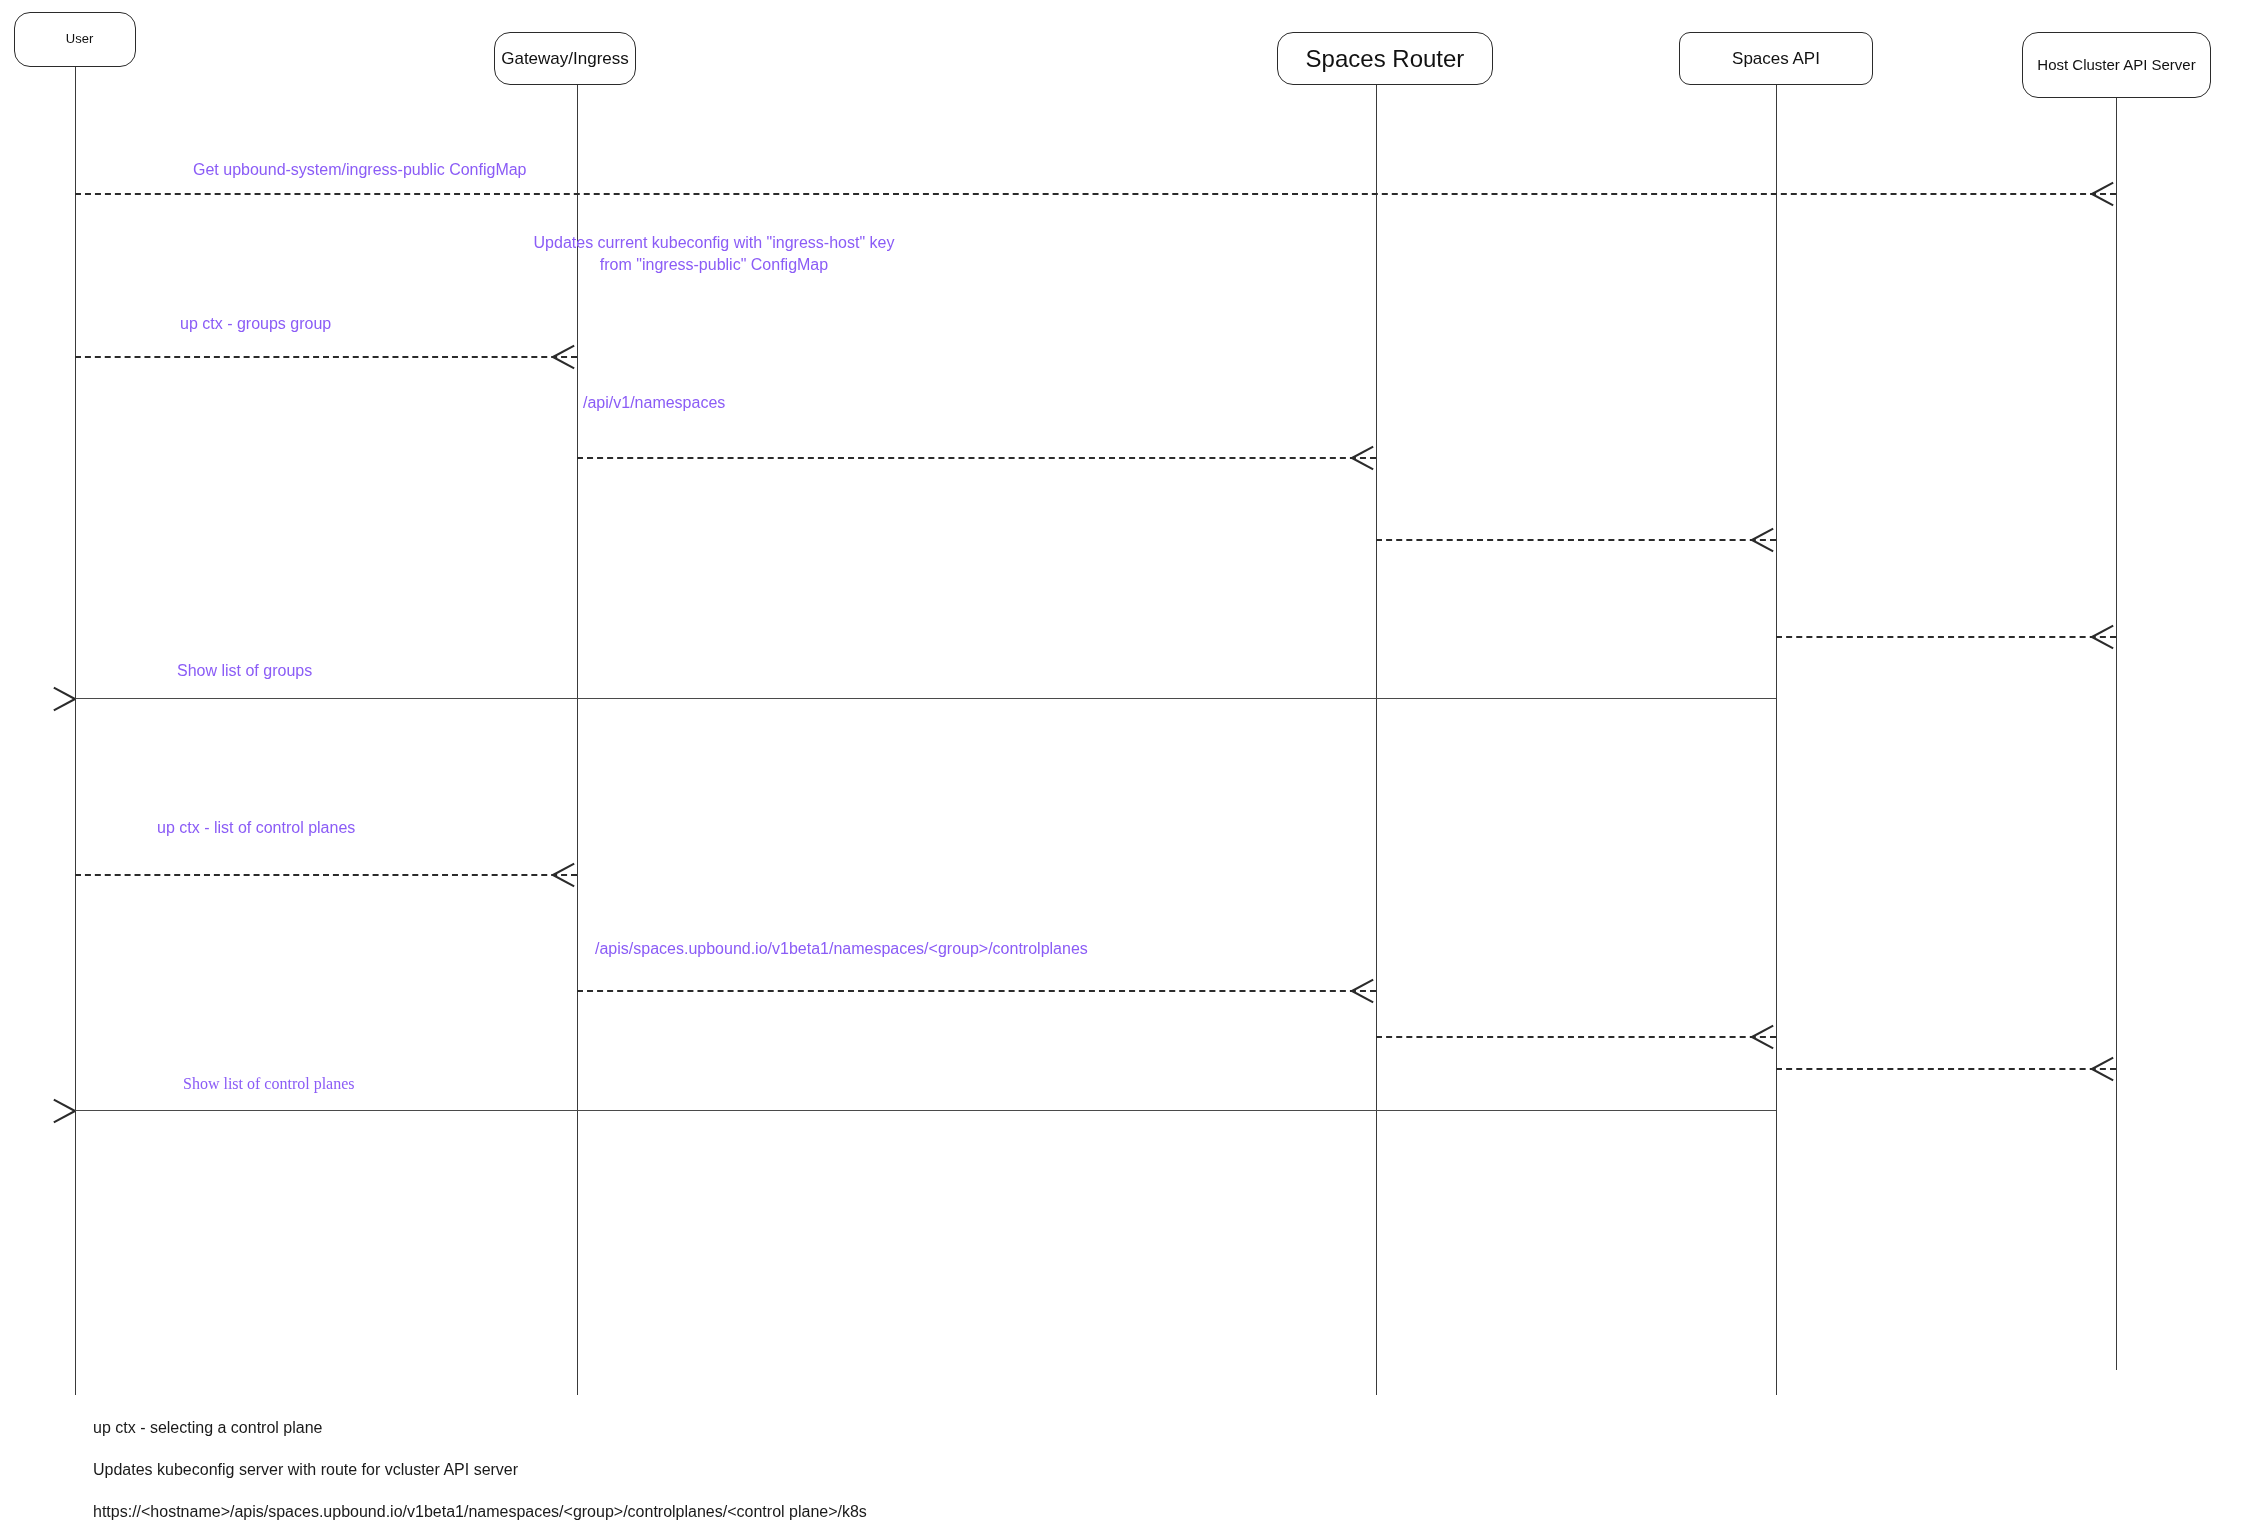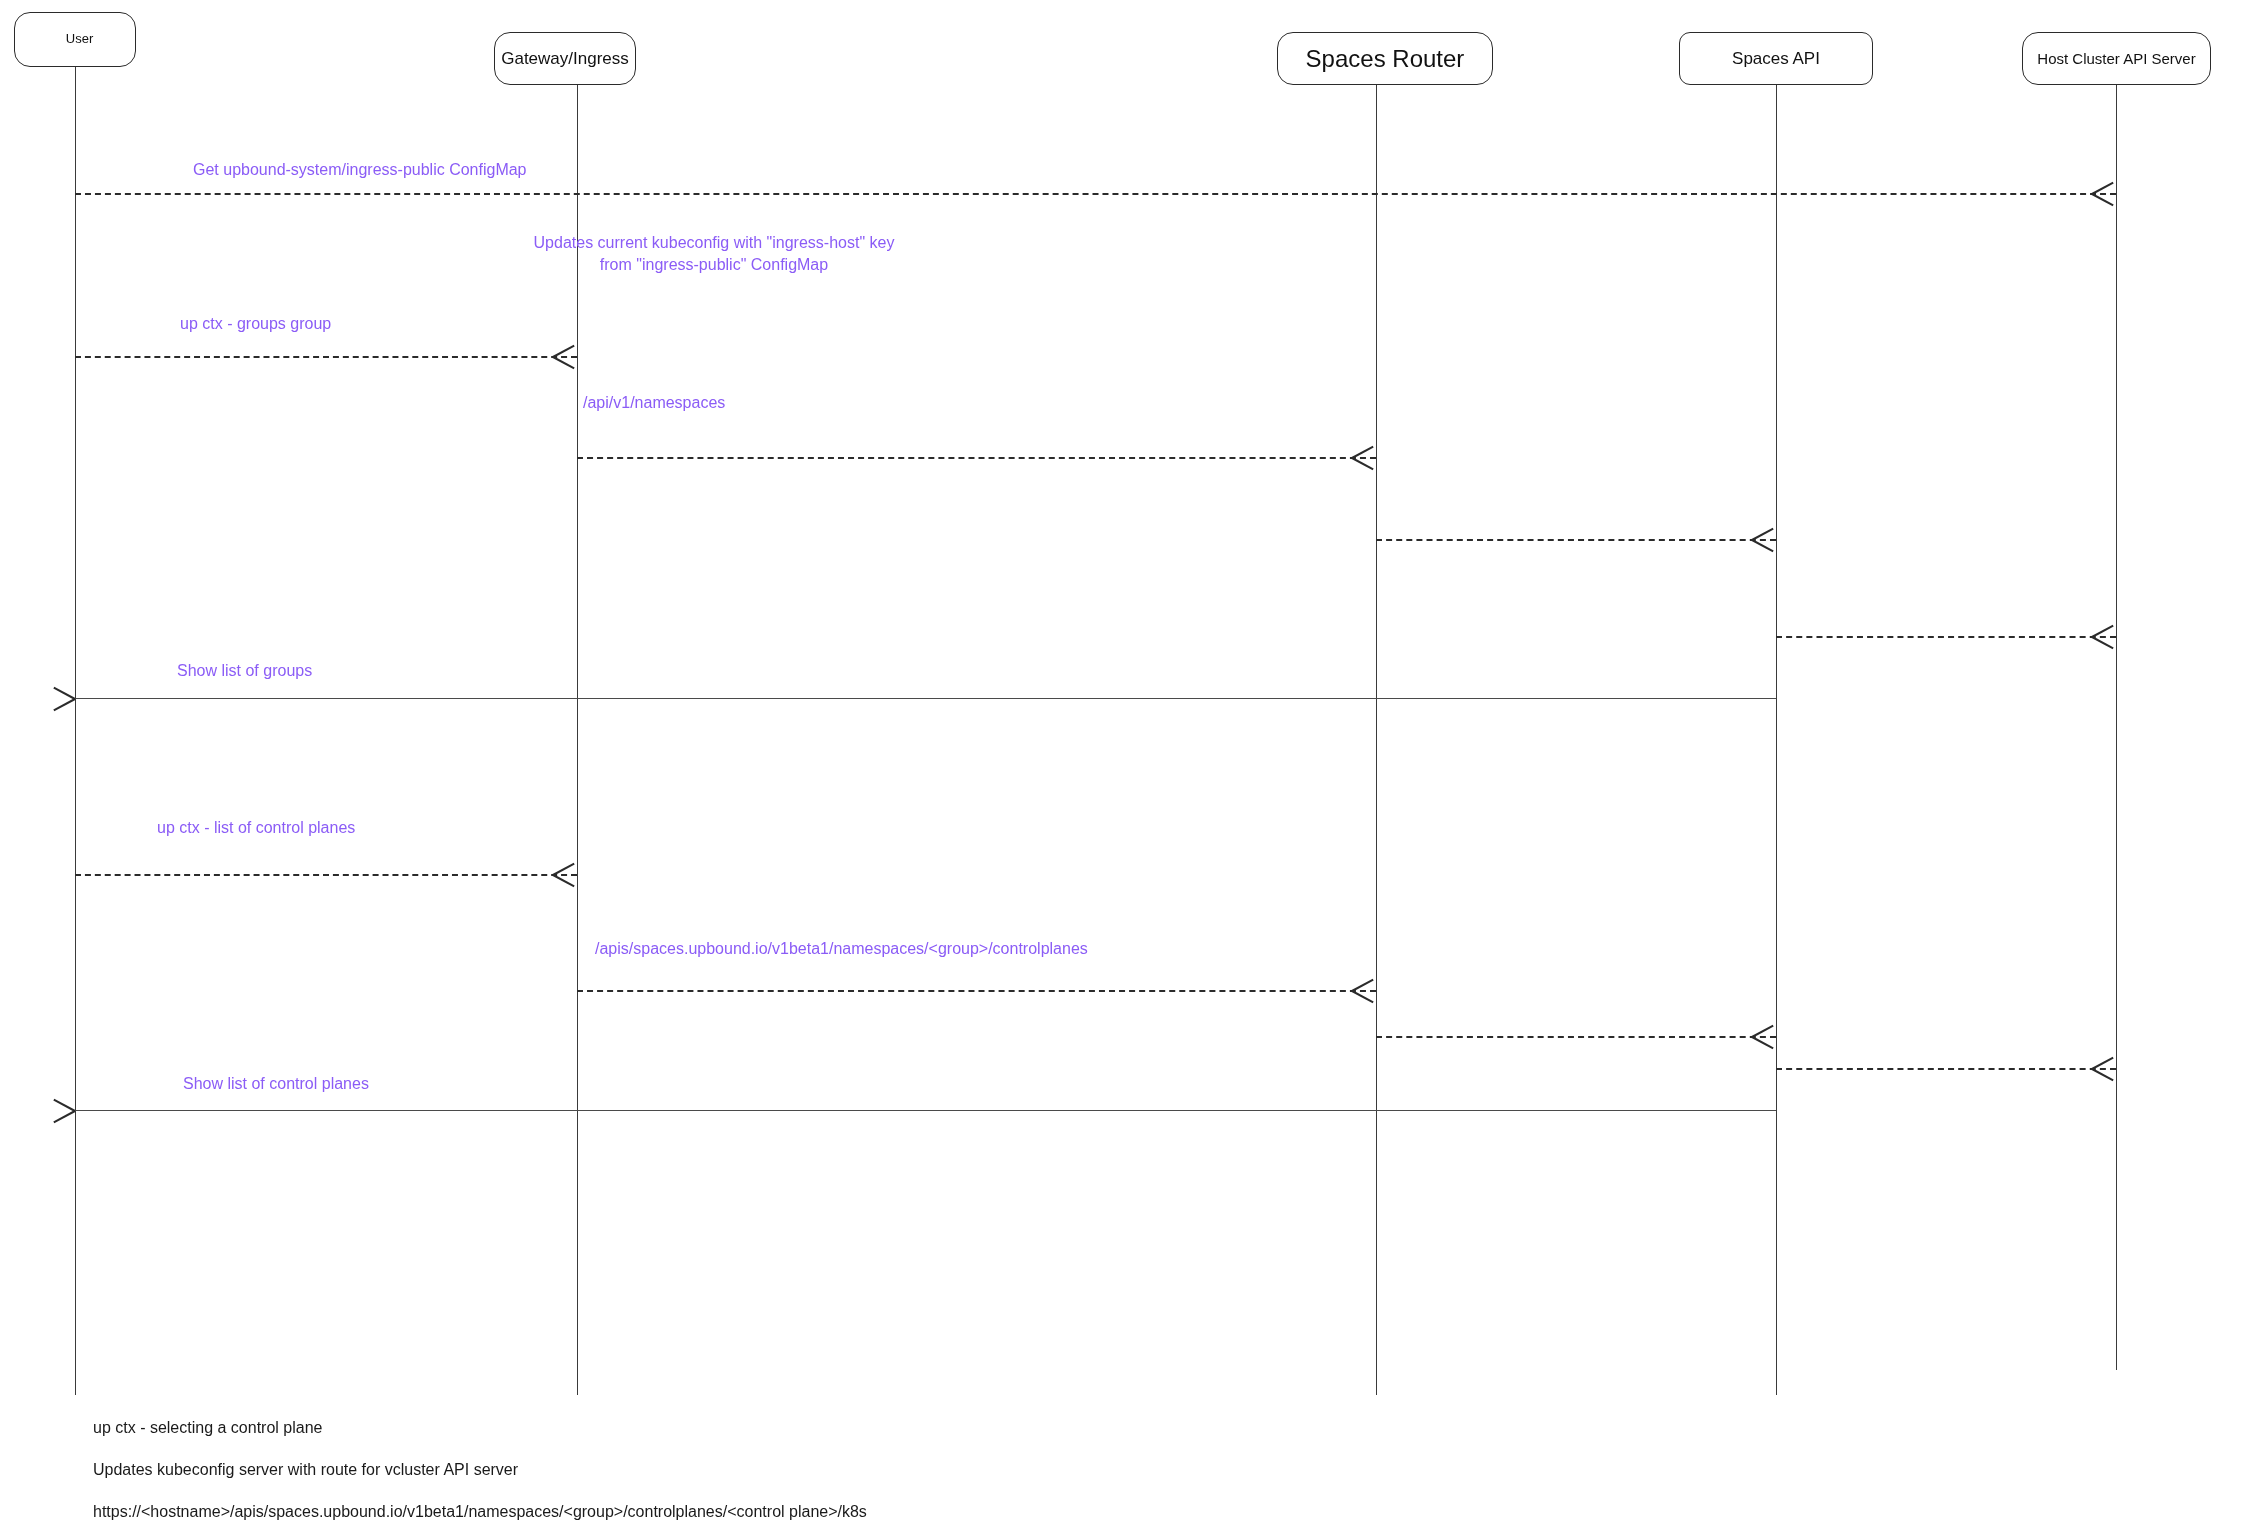--- a/index.html
+++ b/index.html
@@ -204,36 +204,36 @@
           <i class="b"></i>
         </span>
       </div>
       <div class="msg solid" style="left: 75px; top: 1110px; width: 1701px;">
         <div class="line"></div>
         <span class="head left">
           <i class="a"></i>
           <i class="b"></i>
         </span>
       </div>
-      <div class="msg-label" style="top: 1073px; left: 183px;">Show list of control planes</div>
+      <div class="msg-label" style="top: 1073px; left: 183px; font-family: Liberation Serif, serif;">Show list of control planes</div>
     </div>
   <div id="participants-layer">
       <div class="participant" style="left: 14px; top: 12px; width: 122px; height: 55px; font-size: 13px; padding-left: 19px;">
         <span>User</span>
       </div>
       <div class="participant" style="left: 494px; top: 32px; width: 142px; height: 53px; font-size: 17px;">
         <span>Gateway/Ingress</span>
       </div>
       <div class="participant" style="left: 1277px; top: 32px; width: 216px; height: 53px; font-size: 24px;">
         <span>Spaces Router</span>
       </div>
       <div class="participant" style="left: 1679px; top: 32px; width: 194px; height: 53px; font-size: 17px; border-radius: 11px;">
         <span>Spaces API</span>
       </div>
-      <div class="participant" style="left: 2022px; top: 32px; width: 189px; height: 53px; font-size: 15px; align-items: center;">
+      <div class="participant" style="left: 2022px; top: 32px; width: 189px; height: 66px; font-size: 15px; align-items: center;">
         <span>Host Cluster API Server</span>
       </div>
     </div>
   <div id="notes-layer">
       <div class="note" style="left: 93px; top: 1419px;">up ctx - selecting a control plane</div>
       <div class="note" style="left: 93px; top: 1461px;">Updates kubeconfig server with route for vcluster API server</div>
       <div class="note" style="left: 93px; top: 1503px;">https://&lt;hostname&gt;/apis/spaces.upbound.io/v1beta1/namespaces/&lt;group&gt;/controlplanes/&lt;control plane&gt;/k8s</div>
     </div>
 </div>
 

